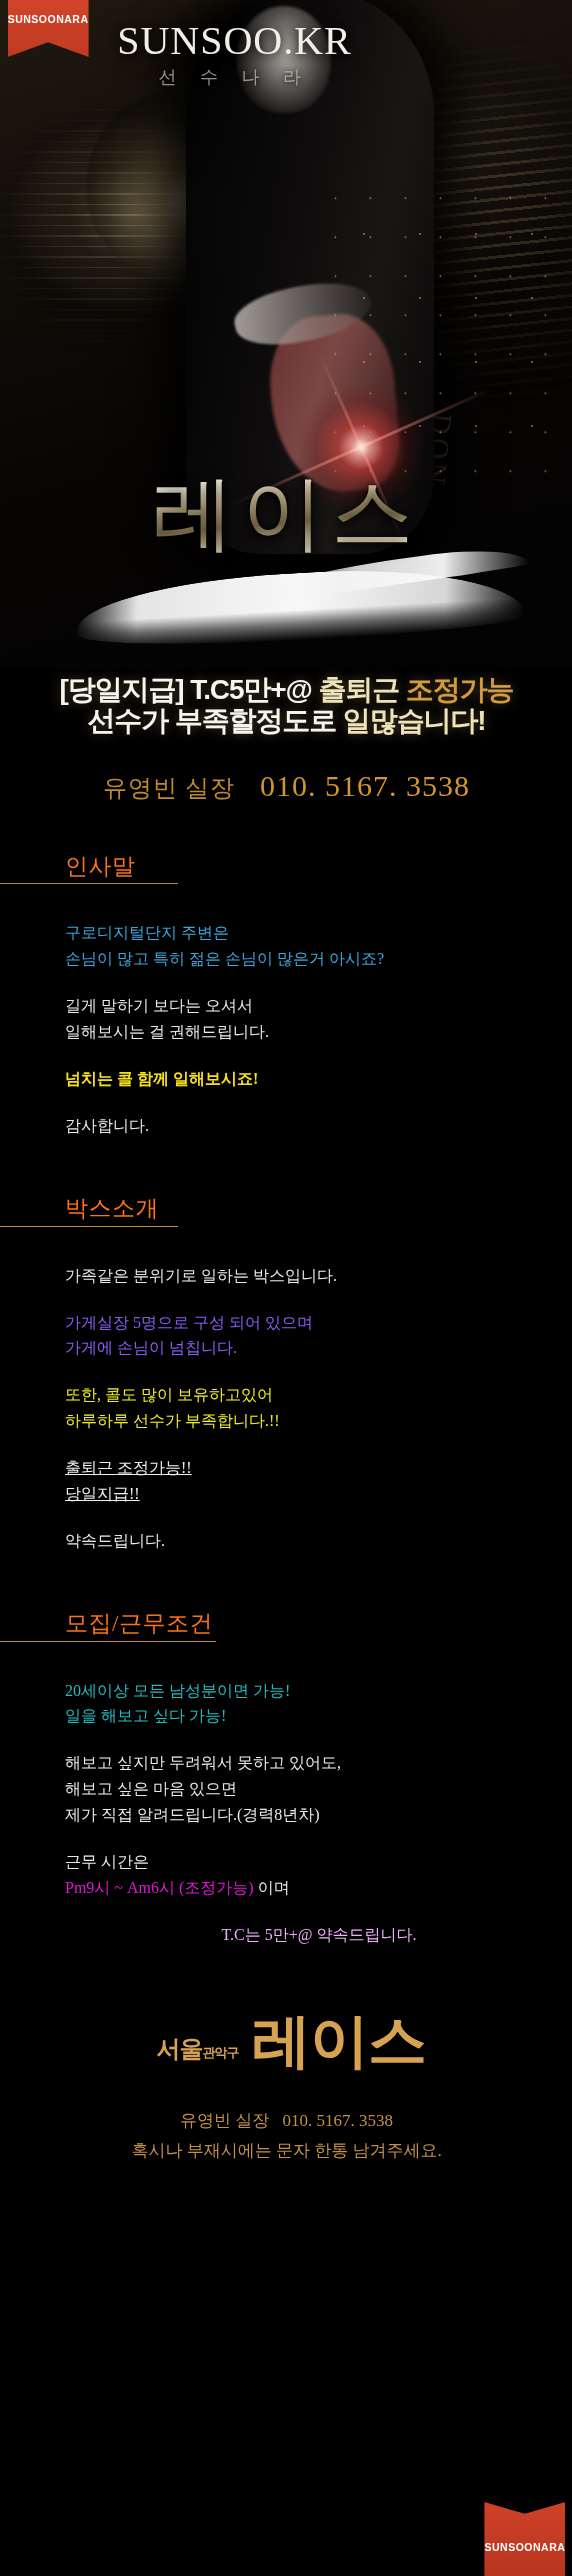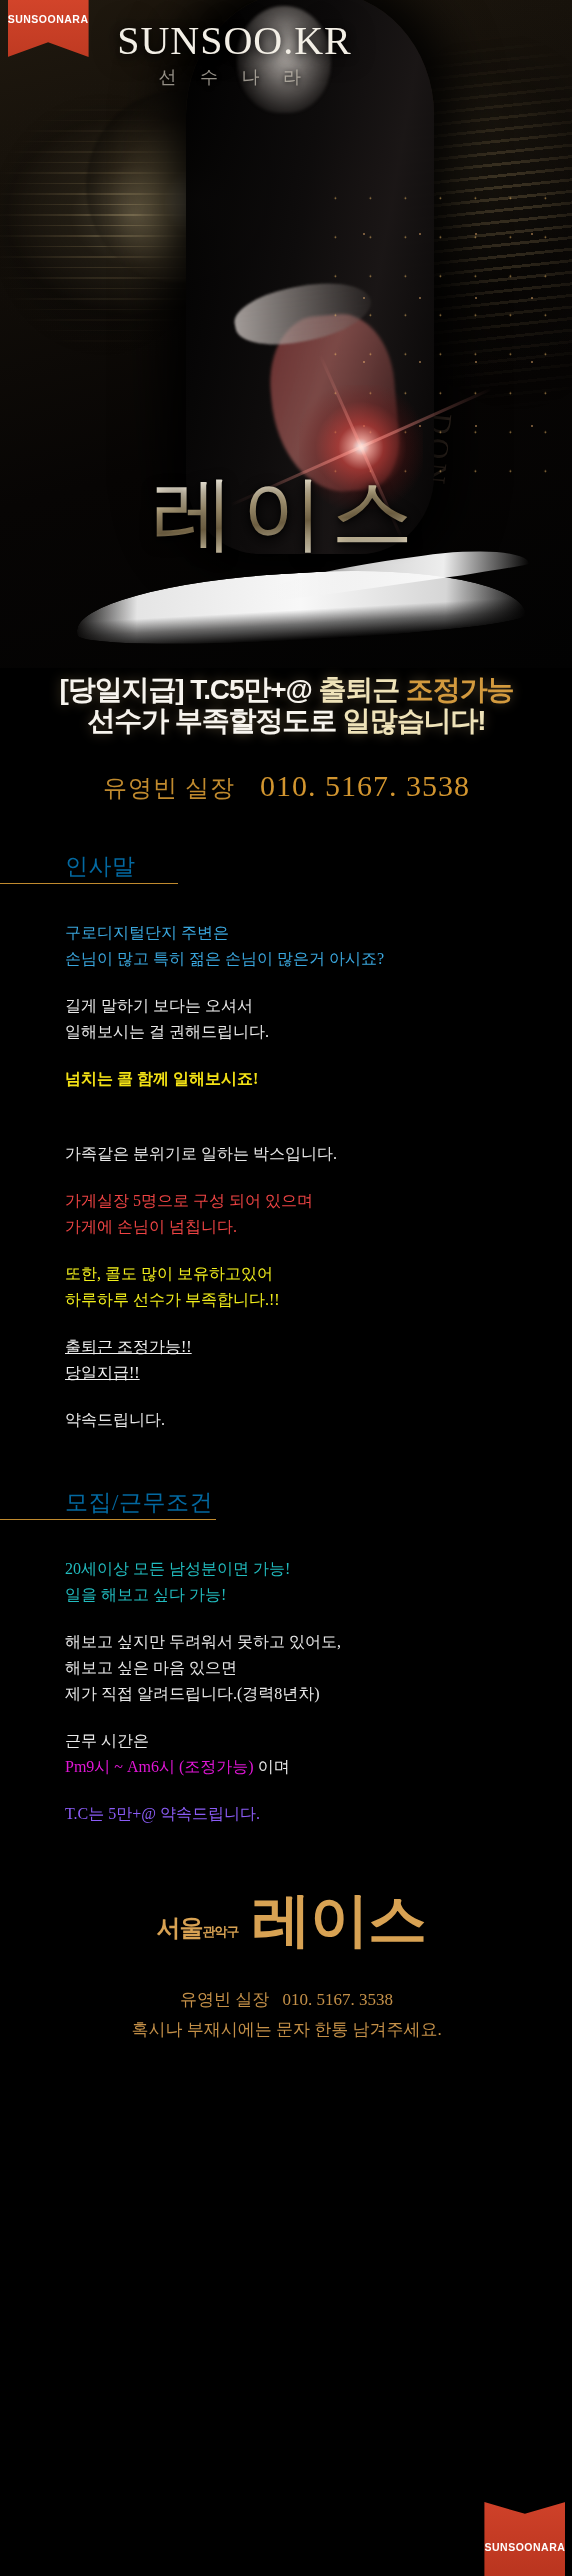--- a/index.html
+++ b/index.html
@@ -327,42 +327,42 @@
     width: 178px;
     margin-left: 0;
     padding-left: 65px;
     box-sizing: border-box;
     border-bottom: 1px solid #c08a2e;
     padding-bottom: 2.9px;
   }
   .sec-title {
     font-family: "Liberation Serif", "DejaVu Serif", serif;
     font-size: 23px;
-    color: #0369a1;
+    color: #f97316;
     letter-spacing: 0.5px;
     line-height: 1.15;
     white-space: nowrap;
   }
   .sec-body {
     padding: 36px 0 13.4px 65px;
     font-family: "Liberation Serif", "DejaVu Serif", serif;
     font-size: 16px;
     line-height: 1.62;
   }
   .para { margin: 0 0 21px 0; }
   .para:last-child { margin-bottom: 0; }
   .t-white   { color: #e9e9e9; }
   .t-blue    { color: #3aa7de; }
   .t-yellow  { color: #f4e215; font-weight: bold; }
-  .t-green   { color: #ef4444; }
+  .t-green   { color: #8b5cf6; }
   .t-lime    { color: #f2ef1c; font-weight: normal; }
   .t-under   { color: #f0f0f0; text-decoration: underline; }
   .t-cyan    { color: #21bcbf; }
   .t-magenta { color: #e116d6; }
-  .t-green2  { color: #8b5cf6; }
+  .t-green2  { color: #f0abfc; text-align: center; }
 
   
   .footer {
     width: 573px;
     background: #000;
     padding: 53px 0 0 0;
     text-align: center;
   }
   .footer-logo {
     display: flex;
@@ -459,24 +459,32 @@
         <span>구로디지털단지 주변은</span><br>
         <span>손님이 많고 특히 젊은 손님이 많은거 아시죠?</span>
       </p>
       <p class="para t-white">
         <span>길게 말하기 보다는 오셔서</span><br>
         <span>일해보시는 걸 권해드립니다.</span>
       </p>
       <p class="para t-yellow">
         <span>넘치는 콜 함께 일해보시죠!</span>
       </p>
+      <p class="para t-white">
+        <span>감사합니다.</span>
+      </p>
     </div>
   </div>
 
   <div class="section">
+    <div class="sec-head">
+      <div class="sec-head-inner">
+        <div class="sec-title">박스소개</div>
+      </div>
+    </div>
     <div class="sec-body">
       <p class="para t-white">
         <span>가족같은 분위기로 일하는 박스입니다.</span>
       </p>
       <p class="para t-green">
         <span>가게실장 5명으로 구성 되어 있으며</span><br>
         <span>가게에 손님이 넘칩니다.</span>
       </p>
       <p class="para t-lime">
         <span>또한, 콜도 많이 보유하고있어</span><br>

